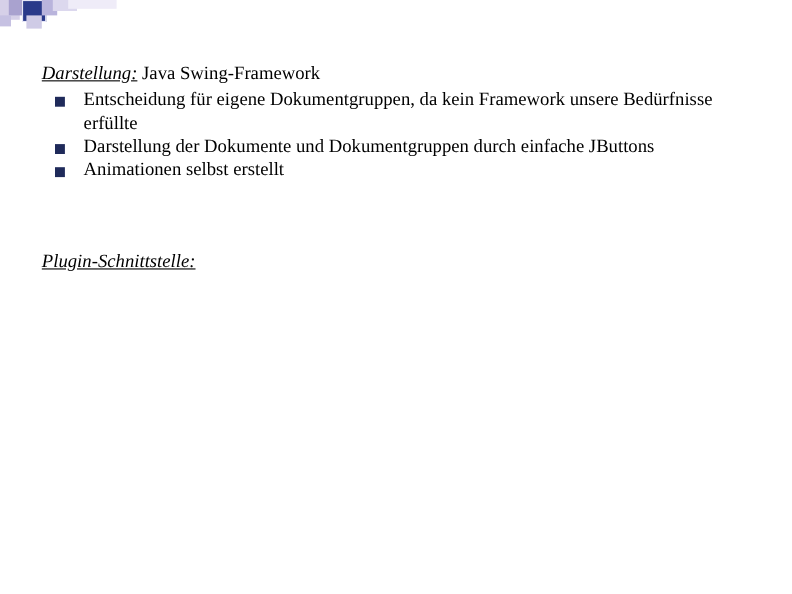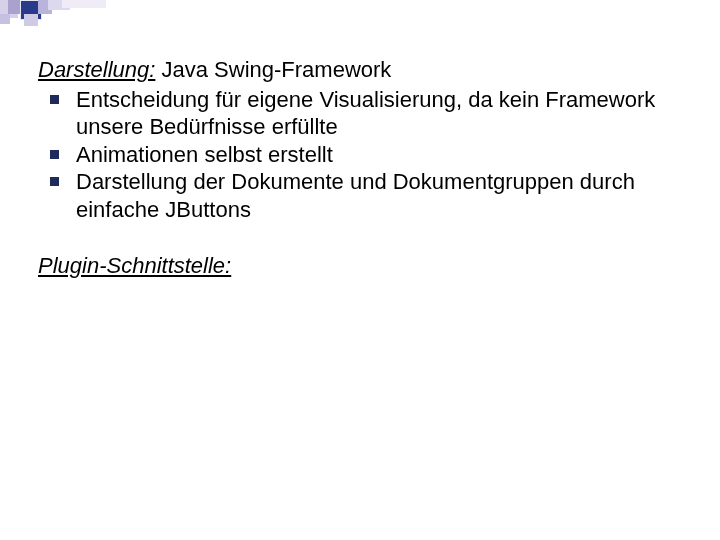--- a/index.html
+++ b/index.html
@@ -28,22 +28,23 @@
     position: absolute;
     box-sizing: border-box;
   }
   
   .content {
     position: absolute;
     left: 38px;
     top: 56px;
     right: 40px;
     color: #000;
-    font-size: 22px;
+    font-size: 17px;
     line-height: 1.25;
+    font-family: Liberation Serif, serif;
   }
   .section-heading {
     font-style: italic;
     text-decoration: underline;
   }
   .heading-line {
     margin-bottom: 2px;
   }
   ul.bullets {
     list-style: none;
@@ -58,21 +59,21 @@
   ul.bullets li::before {
     content: "";
     position: absolute;
     left: 8px;
     top: 9px;
     width: 9px;
     height: 9px;
     background: #1f2a5a;
   }
   .block2 {
-    margin-top: 29px;
+    margin-top: 63px;
   }
 </style>
 </head>
 <body>
 
 <div class="slide">
 
   <div class="deco-strip">
     <div class="sq" style="left:0px; top:0px; width:18px; height:18px; background:#d6d0e8;"></div>
     <div class="sq" style="left:8px; top:0px; width:18px; height:14px; background:#a9a2cf;"></div>
@@ -83,23 +84,23 @@
     <div class="sq" style="left:24px; top:14px; width:14px; height:12px; background:#cfcbe6;"></div>
     <div class="sq" style="left:0px; top:14px; width:10px; height:10px; background:#c6c1e2;"></div>
   </div>
 
   <div class="content">
 
     <div class="heading-line">
       <span class="section-heading">Darstellung:</span><span> Java Swing-Framework</span>
     </div>
     <ul class="bullets">
-      <li>Entscheidung für eigene Visualisierung, da kein Framework unsere Bedürfnisse erfüllte</li>
+      <li>Entscheidung für eigene Dokumentgruppen, da kein Framework unsere Bedürfnisse erfüllte</li>
+      <li>Darstellung der Dokumente und Dokumentgruppen durch einfache JButtons</li>
       <li>Animationen selbst erstellt</li>
-      <li>Darstellung der Dokumente und Dokumentgruppen durch einfache JButtons</li>
     </ul>
 
     <div class="block2">
       <div class="heading-line">
         <span class="section-heading">Plugin-Schnittstelle:</span>
       </div>
     </div>
 
   </div>
 </div>

